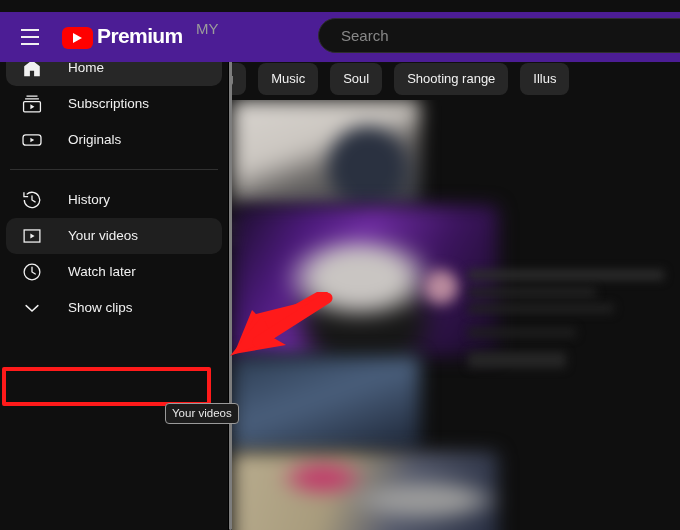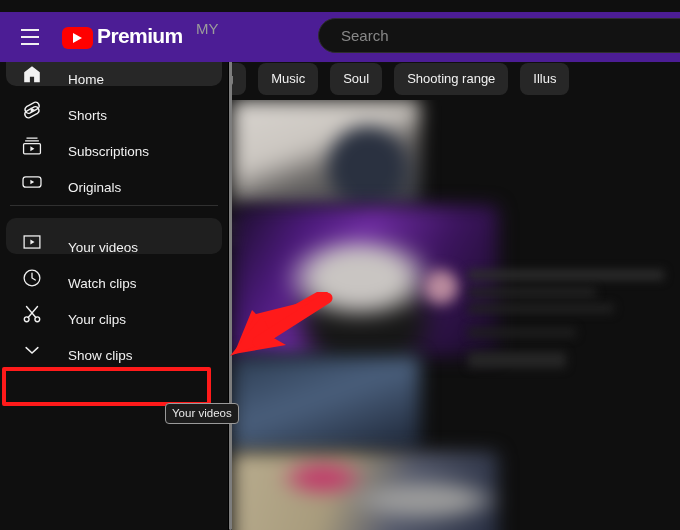--- a/index.html
+++ b/index.html
@@ -143,21 +143,21 @@
     background: #7d7d7d; border-radius: 2px; cursor: pointer;
   }
 
   
   #sidebar {
     position: absolute; left: 0; top: 50px;
     width: 228px; height: 480px;
     background: #0f0f0f; z-index: 38; overflow: hidden;
   }
   .nav-item {
-    position: relative; display: flex; align-items: flex-end;
+    position: relative; display: flex; align-items: center;
     height: 36px; margin: 0 6px; padding-left: 14px;
     border-radius: 10px; cursor: pointer;
   }
   .nav-item.active { background: #272727; }
   .nav-item.hovered { background: #1f1f1f; }
   .nav-icon {
     width: 24px; height: 24px; margin-right: 24px;
     display: flex; align-items: center; justify-content: center;
     flex: none; color: #f1f1f1;
   }
@@ -244,30 +244,20 @@
 
     <div class="nav-item active">
       <span class="nav-icon">
         <svg width="22" height="22" viewBox="0 0 24 24" fill="currentColor">
           <path d="M12 3.5 3.5 10.2V21h6.2v-6h4.6v6h6.2V10.2z"></path>
         </svg>
       </span>
       <span class="nav-label">Home</span>
     </div>
 
-    <div class="nav-item">
-      <span class="nav-icon">
-        <svg width="22" height="22" viewBox="0 0 24 24" fill="none" stroke="currentColor" stroke-width="1.5">
-          <path d="M14.6 3.6a4 4 0 0 1 3.6 7L16 11.8l-6.4 3.6a4 4 0 0 1-3.6-7l2.2-1.2z"></path>
-          <path d="M9.4 20.4a4 4 0 0 1-3.6-7L8 12.2l6.4-3.6a4 4 0 0 1 3.6 7l-2.2 1.2z"></path>
-          <path d="M10.6 9.2v5.6l4.6-2.8z" fill="currentColor" stroke="none"></path>
-        </svg>
-      </span>
-      <span class="nav-label">Shorts</span>
-    </div>
 
     <div class="nav-item">
       <span class="nav-icon">
         <svg width="22" height="22" viewBox="0 0 24 24" fill="none" stroke="currentColor" stroke-width="1.4">
           <path d="M6 3.5h12M4.5 6.5h15"></path>
           <rect x="2.8" y="9.4" width="18.4" height="11.2" rx="1.2"></rect>
           <path d="M10.2 12.4v5.2l4.4-2.6z" fill="currentColor" stroke="none"></path>
         </svg>
       </span>
       <span class="nav-label">Subscriptions</span>
@@ -280,51 +270,51 @@
           <path d="M10.2 9.6v4.8l4.2-2.4z" fill="currentColor" stroke="none"></path>
         </svg>
       </span>
       <span class="nav-label">Originals</span>
     </div>
 
 
     <div id="divider"></div>
 
 
+    <div class="nav-item">
+      <span class="nav-icon">
+        <svg width="22" height="22" viewBox="0 0 24 24" fill="none" stroke="currentColor" stroke-width="1.4">
+          <path d="M3.6 12a8.4 8.4 0 1 0 2.6-6.1"></path>
+          <path d="M3.2 3.6v4.6h4.6"></path>
+          <path d="M12 7.4V12l3.4 2" stroke-linecap="round"></path>
+        </svg>
+      </span>
+      <span class="nav-label">History</span>
+    </div>
 
     <div class="nav-item hovered">
       <span class="nav-icon">
         <svg width="22" height="22" viewBox="0 0 24 24" fill="none" stroke="currentColor" stroke-width="1.4">
           <rect x="3.4" y="5.4" width="17.2" height="13.2"></rect>
           <path d="M10.2 9.2v5.6l4.6-2.8z" fill="currentColor" stroke="none"></path>
         </svg>
       </span>
       <span class="nav-label">Your videos</span>
     </div>
 
     <div class="nav-item">
       <span class="nav-icon">
         <svg width="22" height="22" viewBox="0 0 24 24" fill="none" stroke="currentColor" stroke-width="1.4">
           <circle cx="12" cy="12" r="8.6"></circle>
           <path d="M12 6.8V12l3.6 2.2" stroke-linecap="round"></path>
         </svg>
       </span>
-      <span class="nav-label">Watch clips</span>
-    </div>
-
-    <div class="nav-item">
-      <span class="nav-icon">
-        <svg width="22" height="22" viewBox="0 0 24 24" fill="none" stroke="currentColor" stroke-width="1.5">
-          <circle cx="6.2" cy="17.8" r="2.6"></circle>
-          <circle cx="17.8" cy="17.8" r="2.6"></circle>
-          <path d="M7.8 15.8 18 3.8M16.2 15.8 6 3.8" stroke-linecap="round"></path>
-        </svg>
-      </span>
-      <span class="nav-label">Your clips</span>
-    </div>
+      <span class="nav-label">Watch later</span>
+    </div>
+
 
     <div class="nav-item">
       <span class="nav-icon">
         <svg width="22" height="22" viewBox="0 0 24 24" fill="none" stroke="currentColor" stroke-width="1.6" stroke-linecap="round">
           <path d="M5.6 9.4 12 15.2l6.4-5.8"></path>
         </svg>
       </span>
       <span class="nav-label">Show clips</span>
     </div>
   </div>

